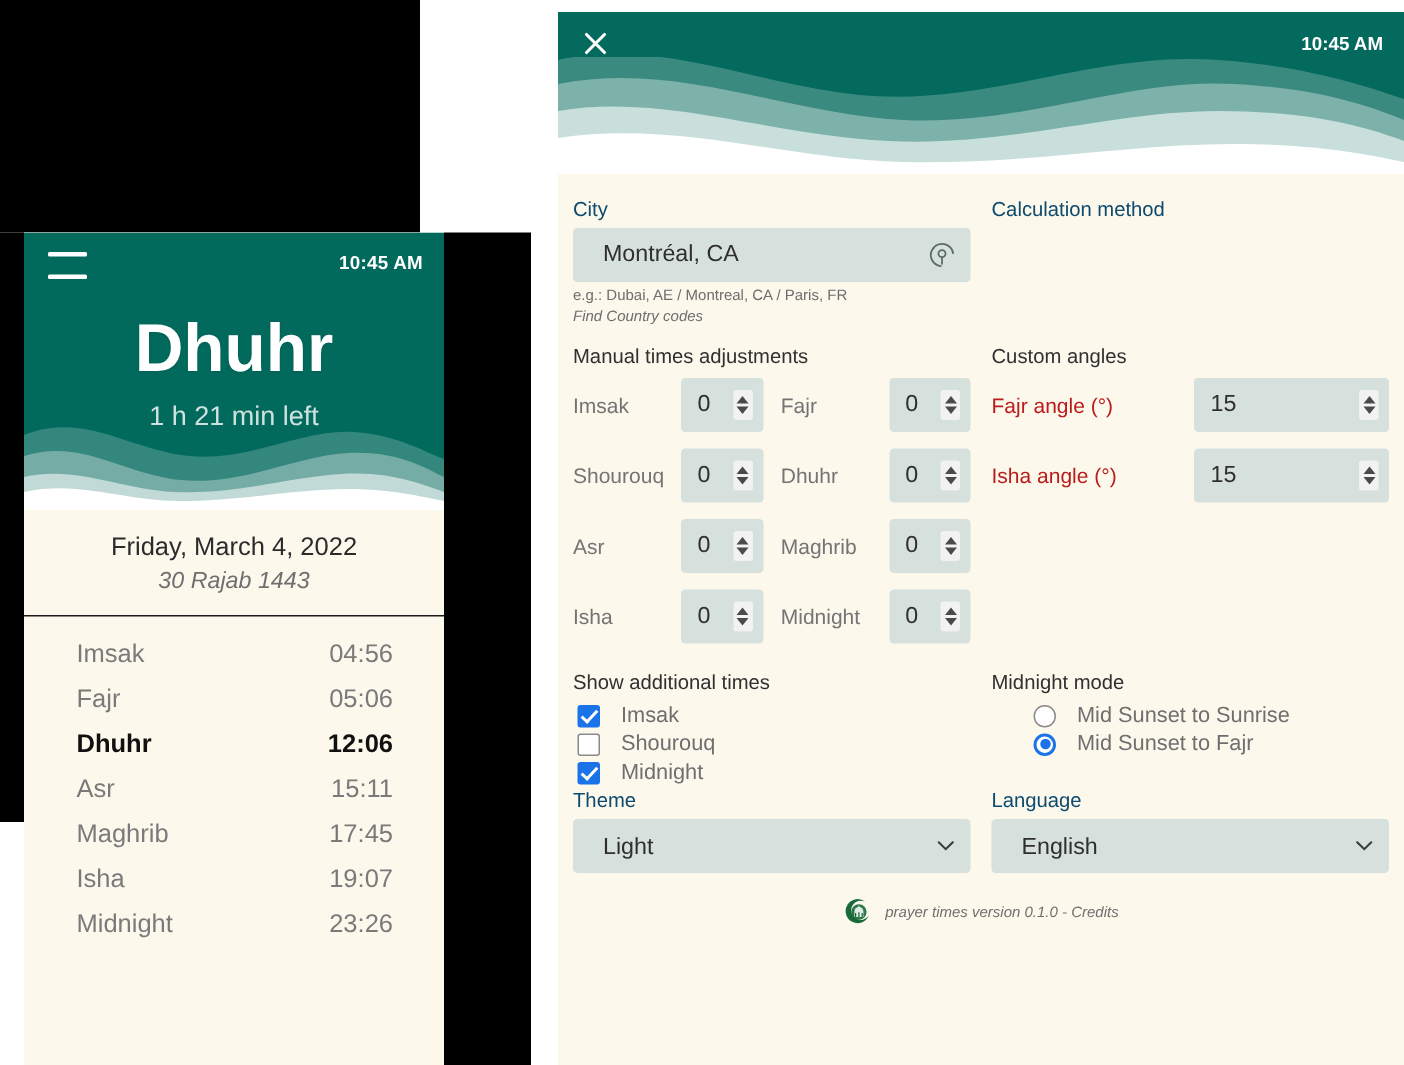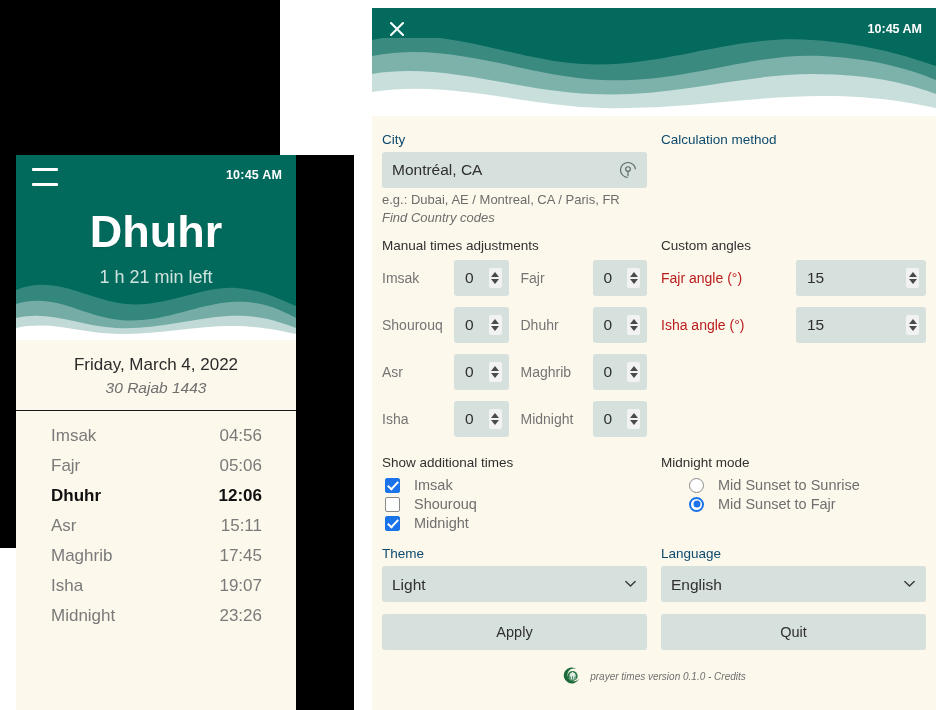--- a/index.html
+++ b/index.html
@@ -69,26 +69,26 @@
 
   #st-body{padding:16px 10px 0 10px;box-sizing:border-box;}
   .grid2{display:flex;gap:14px;}
   .col{flex:1 1 0;min-width:0;}
   .fld-label{font-size:13.5px;color:#0c4a6e;margin-bottom:5px;}
   .sec-label{font-size:13.5px;color:#303030;margin-bottom:7px;}
 
   .ctl{
     background:#d6e0dc;border:0;border-radius:3px;height:36px;width:100%;
     box-sizing:border-box;font-family:"Liberation Sans",sans-serif;
-    font-size:15.5px;color:#2f2f2f;padding:0 10px;outline:none;
+    font-size:15.5px;color:#2f2f2f;padding:0 20px;outline:none;
   }
   .input-wrap{position:relative;}
   #gps-icon{position:absolute;right:9px;top:50%;transform:translateY(-50%);
     width:20px;height:20px;cursor:pointer;}
-  .hint{font-size:13px;color:#6d6d6d;line-height:1.35;margin-top:3px;}
+  .hint{font-size:10px;color:#6d6d6d;line-height:1.35;margin-top:3px;}
   .hint .it{font-style:italic;}
 
   select.ctl{appearance:none;-webkit-appearance:none;
     background-image:none;padding-right:26px;}
   .sel-wrap{position:relative;}
   .sel-wrap .chev{position:absolute;right:11px;top:50%;transform:translateY(-50%);
     pointer-events:none;width:11px;height:7px;}
 
   
   .steprow{display:flex;align-items:center;gap:0;margin-bottom:11px;}
@@ -374,49 +374,41 @@
               <span class="opt-txt">Mid Sunset to Sunrise</span>
             </div>
             <div class="optrow">
               <span class="rb on"></span>
               <span class="opt-txt">Mid Sunset to Fajr</span>
             </div>
           </div>
       </div>
     </div>
 
-    <div class="grid2" style="margin-top:12px;">
+    <div class="grid2" style="">
       <div class="col">
         <div class="fld-label">Theme</div>
         <div class="sel-wrap">
           <select class="ctl"><option value="Light">Light</option><option value="Dark">Dark</option></select>
           <svg class="chev" viewBox="0 0 11 7">
             <path d="M0.8,1 L5.5,5.6 L10.2,1" fill="none" stroke="#3a3a3a" stroke-width="1.4" stroke-linecap="round"></path>
           </svg>
         </div>
       </div>
       <div class="col">
         <div class="fld-label">Language</div>
         <div class="sel-wrap">
           <select class="ctl"><option value="English">English</option><option value="Français">Français</option><option value="العربية">العربية</option></select>
           <svg class="chev" viewBox="0 0 11 7">
             <path d="M0.8,1 L5.5,5.6 L10.2,1" fill="none" stroke="#3a3a3a" stroke-width="1.4" stroke-linecap="round"></path>
           </svg>
         </div>
       </div>
     </div>
 
-    <div class="grid2" style="margin-top:12px;">
-      <div class="col">
-        <button class="btn">Apply</button>
-      </div>
-      <div class="col">
-        <button class="btn">Quit</button>
-      </div>
-    </div>
 
     <div id="footer">
       <svg width="20" height="20" viewBox="0 0 20 20">
         <path d="M14.8,3.2 A8,8 0 1 0 17.2,12.4 A6.4,6.4 0 1 1 14.8,3.2 Z" fill="#1b6b3a"></path>
         <circle cx="10.6" cy="10" r="5.1" fill="#1b6b3a" opacity="0.92"></circle>
         <path d="M10.6,5.6 L11.3,7.1 L9.9,7.1 Z" fill="#ffffff"></path>
         <path d="M7.6,13.4 L7.6,9.6 A3,3 0 0 1 13.6,9.6 L13.6,13.4 Z" fill="#ffffff" opacity="0.85"></path>
         <path d="M8.4,13.4 L8.4,10.6 M10.6,13.4 L10.6,10.2 M12.8,13.4 L12.8,10.6" stroke="#1b6b3a" stroke-width="0.8"></path>
       </svg>
       <span class="ftxt">prayer times version 0.1.0 - Credits</span>

